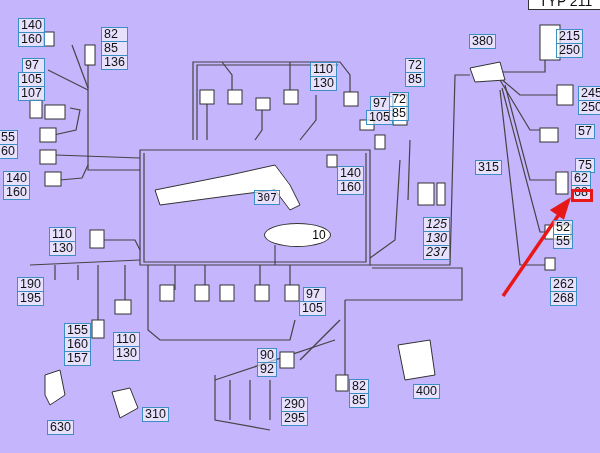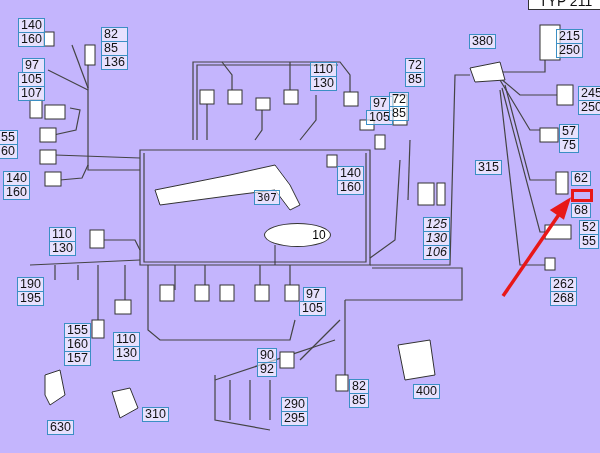--- a/index.html
+++ b/index.html
@@ -201,41 +201,41 @@
   </div>
   <div class="stack" style="left:349px;top:379px;">
     <div class="lbl">82</div>
     <div class="lbl">85</div>
   </div>
   <div class="lbl" style="left:413px;top:384px;">400</div>
 
   <div class="stack" style="left:423px;top:217px;font-style:italic;">
     <div class="lbl">125</div>
     <div class="lbl">130</div>
-    <div class="lbl">106</div>
+    <div class="lbl">237</div>
   </div>
   <div class="lbl" style="left:475px;top:160px;">315</div>
   <div class="lbl" style="left:469px;top:34px;">380</div>
   <div class="stack" style="left:556px;top:29px;">
     <div class="lbl">215</div>
     <div class="lbl">250</div>
   </div>
   <div class="stack" style="left:578px;top:86px;">
     <div class="lbl">245</div>
     <div class="lbl">250</div>
   </div>
-  <div class="stack" style="left:559px;top:124px;">
+  <div class="stack" style="left:575px;top:124px;gap:20px;">
     <div class="lbl">57</div>
     <div class="lbl">75</div>
   </div>
-  <div class="stack" style="left:571px;top:171px;gap:18px;">
+  <div class="stack" style="left:571px;top:171px;">
     <div class="lbl">62</div>
     <div class="lbl">68</div>
   </div>
-  <div class="stack" style="left:579px;top:220px;">
+  <div class="stack" style="left:553px;top:220px;">
     <div class="lbl">52</div>
     <div class="lbl">55</div>
   </div>
   <div class="stack" style="left:550px;top:277px;">
     <div class="lbl">262</div>
     <div class="lbl">268</div>
   </div>
 
   <div class="hl"></div>
 </div>

